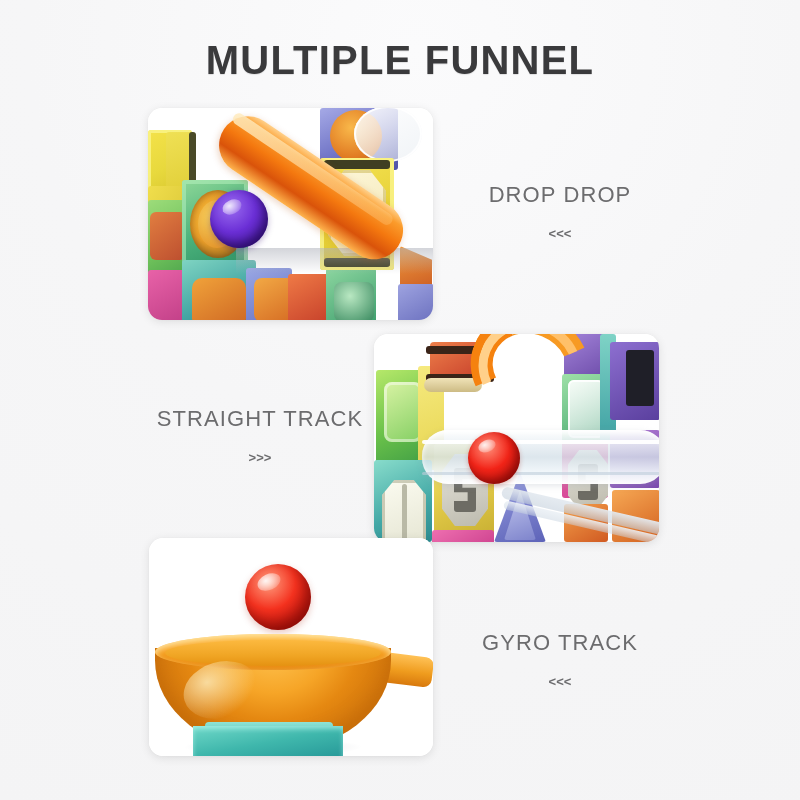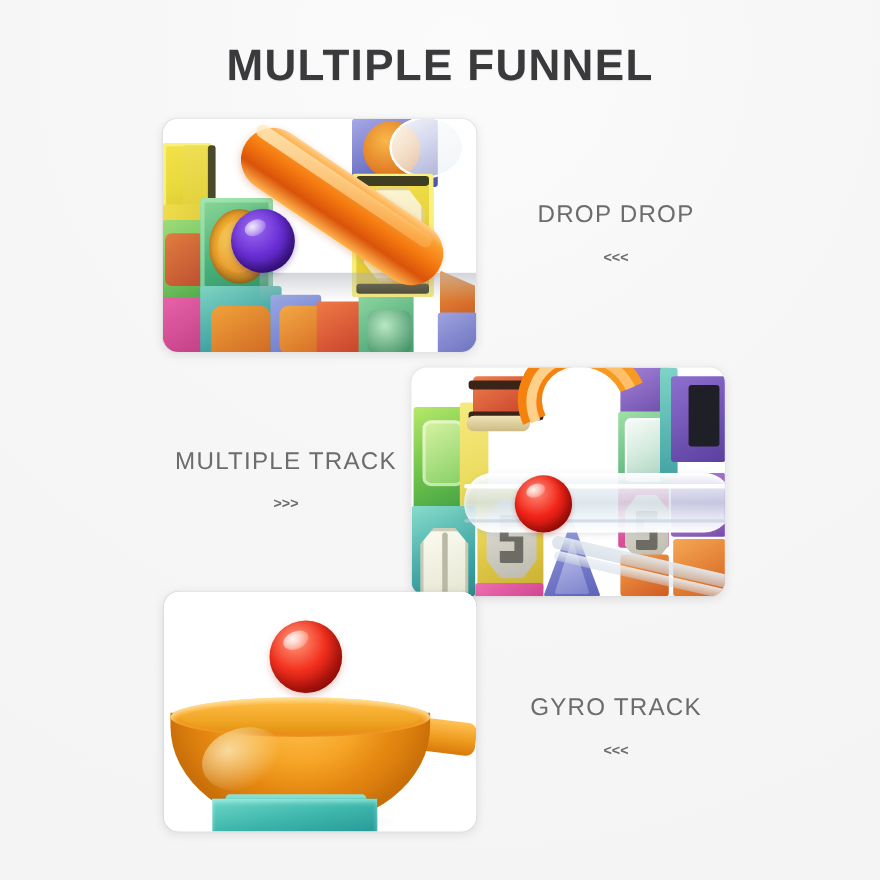--- a/index.html
+++ b/index.html
@@ -437,21 +437,21 @@
       <div class="p2-rail2"></div>
       <div class="p2-tube"></div>
       <div class="p2-tubeLine"></div>
       <div class="p2-tubeLine2"></div>
       <div class="p2-marble"></div>
       <div class="p2-marbleHi"></div>
     </div>
   </div>
 
   <div class="caption" id="caption-straight">
-    <div class="label">MULTIPLE TRACK</div>
+    <div class="label">STRAIGHT TRACK</div>
     <div class="chevrons">&gt;&gt;&gt;</div>
   </div>
 
   <div class="card" id="card-gyro">
     <div class="photo">
       <div class="p3-shadow"></div>
       <div class="p3-ball"></div>
       <div class="p3-ballHi"></div>
       <div class="p3-spout"></div>
       <div class="p3-bowlBody"></div>

